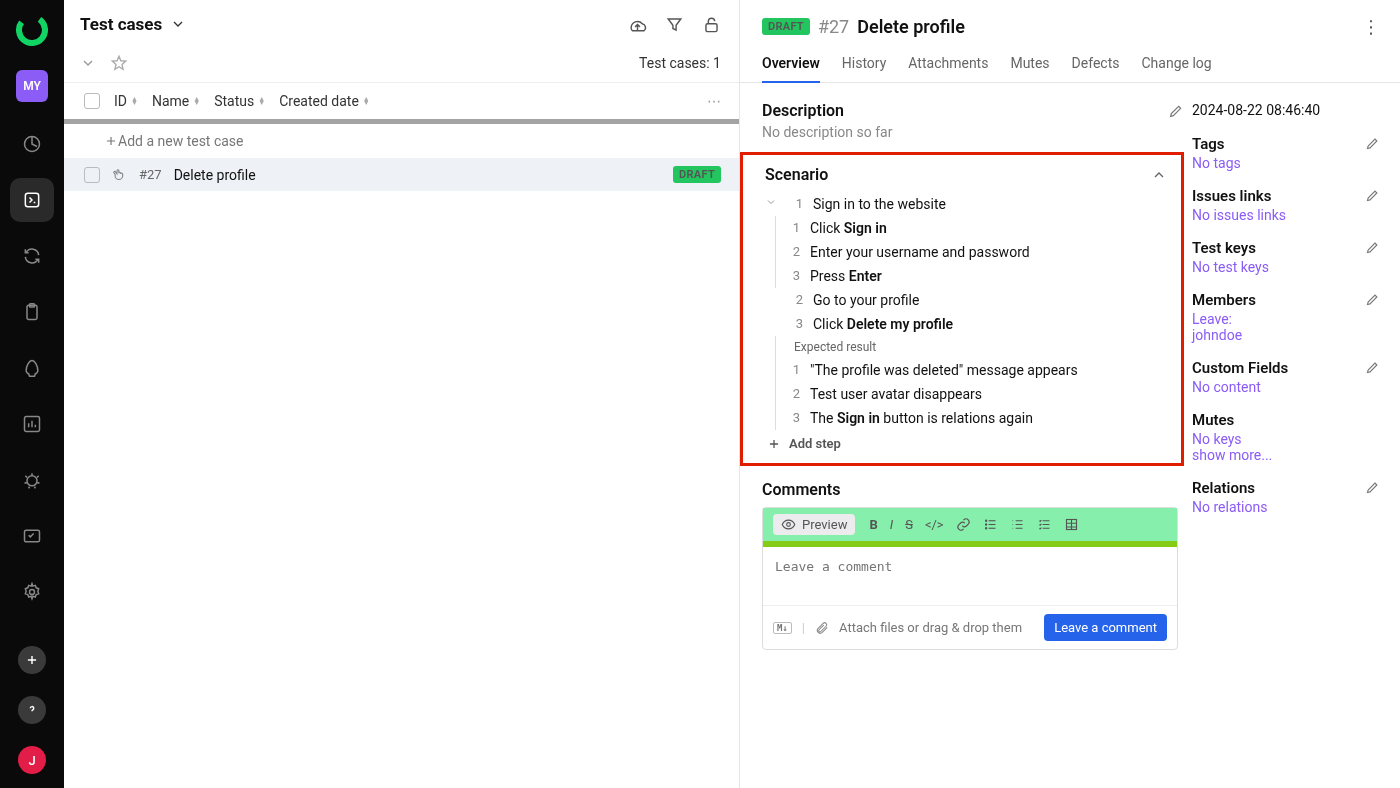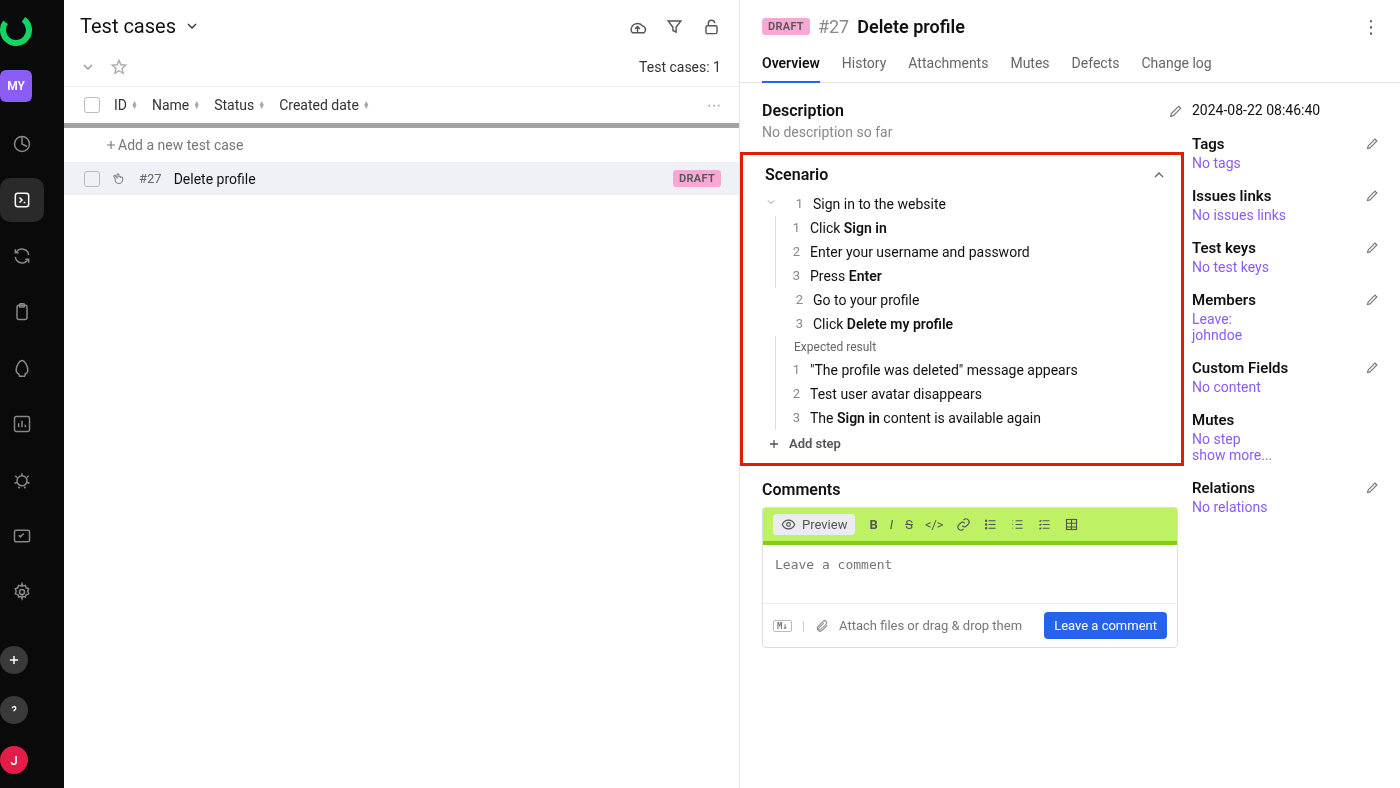--- a/index.html
+++ b/index.html
@@ -1,44 +1,44 @@
 <!DOCTYPE html>
 <html><head>
 <meta charset="utf-8">
 <style>
 * { margin:0; padding:0; box-sizing:border-box; font-family:-apple-system,BlinkMacSystemFont,"Segoe UI",Roboto,sans-serif; }
 body { display:flex; height:788px; width:1400px; overflow:hidden; background:#fff; color:#111; }
-.sidebar-nav { width:64px; background:#0a0a0a; display:flex; flex-direction:column; align-items:flex-start; padding-top:14px; gap:12px; }
+.sidebar-nav { width:64px; background:#0a0a0a; display:flex; flex-direction:column; align-items:center; padding-top:14px; gap:12px; }
 .logo { width:32px; height:32px; }
 .project-badge { width:32px; height:32px; background:#8b5cf6; border-radius:6px; display:flex; align-items:center; justify-content:center; color:#fff; font-size:12px; font-weight:600; margin-top:12px; margin-bottom:8px; }
 .nav-icon { width:44px; height:44px; display:flex; align-items:center; justify-content:center; color:#888; border-radius:10px; cursor:pointer; }
 .nav-icon.active { background:#2a2a2a; color:#fff; }
 .nav-spacer { flex:1; }
 .nav-bottom-icon { width:28px; height:28px; border-radius:50%; display:flex; align-items:center; justify-content:center; color:#fff; cursor:pointer; margin-bottom:10px; }
 .user-avatar { width:28px; height:28px; border-radius:50%; background:#e11d48; color:#fff; display:flex; align-items:center; justify-content:center; font-size:13px; font-weight:500; cursor:pointer; margin-bottom:14px; }
 
 .left-panel { flex:0 0 676px; border-right:1px solid #e5e5e5; display:flex; flex-direction:column; }
 .lp-header { display:flex; align-items:center; justify-content:space-between; padding:14px 18px 14px 16px; }
 .lp-title-wrap { display:flex; align-items:center; gap:8px; }
-.lp-title { font-size:20px; font-weight:400; }
+.lp-title { font-size:17px; font-weight:700; }
 .lp-actions { display:flex; gap:18px; color:#555; }
 .lp-actions svg { cursor:pointer; }
 .lp-subhead { display:flex; align-items:center; padding:6px 18px 10px 16px; gap:14px; color:#888; border-bottom:1px solid #eee; }
 .lp-count { margin-left:auto; font-size:14px; color:#333; }
 .table-head { display:flex; align-items:center; padding:10px 18px 10px 20px; font-size:14px; color:#333; border-bottom:5px solid #a3a3a3; gap:14px; position:relative; }
 .th { display:flex; align-items:center; gap:4px; cursor:pointer; }
 .sort-caret { display:flex; flex-direction:column; line-height:4px; font-size:7px; color:#aaa; }
 .checkbox { width:16px; height:16px; border:1.5px solid #bbb; border-radius:3px; cursor:pointer; }
 .add-row { display:flex; align-items:center; padding:9px 18px 9px 40px; color:#777; font-size:14px; cursor:pointer; }
 .add-row svg { color:#777; }
 .tc-row { display:flex; align-items:center; gap:12px; padding:8px 18px 8px 20px; background:#eef1f6; font-size:14px; }
 .tc-row .hand { color:#888; }
 .tc-id { color:#666; font-size:13px; }
 .tc-name { color:#111; }
-.badge-draft { margin-left:auto; background:#f9a8d4; color:#555; font-size:11px; font-weight:600; padding:2px 6px; border-radius:3px; letter-spacing:.3px; }
+.badge-draft { margin-left:auto; background:#22c55e; color:#555; font-size:11px; font-weight:600; padding:2px 6px; border-radius:3px; letter-spacing:.3px; }
 .th-more { margin-left:auto; color:#999; cursor:pointer; }
 
 .right-panel { flex:1; display:flex; flex-direction:column; overflow:hidden; }
 .rp-header { display:flex; align-items:center; padding:16px 20px 8px 22px; gap:8px; }
 .rp-header .badge-draft { margin-left:0; }
 .rp-id { color:#888; font-size:18px; }
 .rp-title { font-size:18px; font-weight:600; }
 .rp-more { margin-left:auto; color:#555; cursor:pointer; font-size:18px; }
 .tabs { display:flex; gap:22px; padding:0 22px; border-bottom:1px solid #e5e5e5; font-size:14px; }
 .tab { padding:10px 0 10px; color:#666; cursor:pointer; }
@@ -60,21 +60,21 @@
 .step-num { width:14px; text-align:right; color:#888; font-size:13px; flex-shrink:0; }
 .caret { color:#999; width:14px; flex-shrink:0; cursor:pointer; }
 .substeps { margin-left:10px; border-left:1px solid #ddd; padding-left:4px; }
 .substeps .step-row { padding-left:6px; }
 .step-text b { font-weight:600; }
 .expected-label { font-size:12px; color:#666; padding:4px 0 4px 14px; }
 .add-step { display:flex; align-items:center; gap:8px; color:#555; font-size:13px; font-weight:600; cursor:pointer; margin-top:6px; margin-left:2px; }
 
 .comments-title { font-size:16px; font-weight:600; margin-bottom:8px; }
 .comment-box { border:1px solid #ddd; border-radius:4px; }
-.comment-toolbar { display:flex; gap:14px; padding:6px 10px; border-bottom:4px solid #84cc16; background:#bef264; color:#555; font-size:13px; }
+.comment-toolbar { display:flex; gap:14px; padding:6px 10px; border-bottom:6px solid #84cc16; background:#86efac; color:#555; font-size:13px; }
 .comment-toolbar .tb-group { display:flex; gap:12px; align-items:center; }
 .preview-btn { display:flex; align-items:center; gap:6px; background:#ececef; border-radius:4px; padding:3px 8px; cursor:pointer; font-size:13px; }
 .comment-area { width:100%; border:none; resize:none; padding:12px; font-family:ui-monospace,Menlo,monospace; font-size:13px; color:#888; height:54px; outline:none; }
 .comment-footer { display:flex; align-items:center; gap:10px; padding:8px 10px; border-top:1px solid #eee; font-size:13px; color:#777; }
 .leave-btn { margin-left:auto; background:#2563eb; color:#fff; border:none; padding:6px 10px; border-radius:4px; font-size:13px; cursor:pointer; }
 
 .side-block { margin-bottom:16px; }
 .side-block .sb-head { display:flex; justify-content:space-between; align-items:center; margin-bottom:2px; }
 .side-block .sb-title { font-weight:600; font-size:15px; }
 .side-block .sb-val { color:#8b5cf6; font-size:14px; }
@@ -304,21 +304,21 @@
             <div class="step-row">
               <span class="step-num">1</span>
               <span class="step-text">"The profile was deleted" message appears</span>
             </div>
             <div class="step-row">
               <span class="step-num">2</span>
               <span class="step-text">Test user avatar disappears</span>
             </div>
             <div class="step-row">
               <span class="step-num">3</span>
-              <span class="step-text"><span>The </span><b>Sign in</b><span> content is available again</span></span>
+              <span class="step-text"><span>The </span><b>Sign in</b><span> button is relations again</span></span>
             </div>
           </div>
           <div class="add-step">
             <svg width="14" height="14" viewBox="0 0 24 24" fill="none" stroke="currentColor" stroke-width="2.2">
                 <path d="M12 5v14M5 12h14"></path>
               </svg>
             <span>Add step</span>
           </div>
         </div>
       </div>
@@ -428,21 +428,21 @@
                 <path d="M4 20l4-1 11-11-3-3L5 16z"></path>
               </svg>
             </span>
           </div>
         <div class="sb-val">No content</div>
       </div>
       <div class="side-block">
         <div class="sb-head">
             <span class="sb-title">Mutes</span>
           </div>
-        <div class="sb-val">No step</div>
+        <div class="sb-val">No keys</div>
         <div class="sb-val show-more">show more...</div>
       </div>
       <div class="side-block">
         <div class="sb-head">
             <span class="sb-title">Relations</span>
             <span class="pencil">
               <svg width="15" height="15" viewBox="0 0 24 24" fill="none" stroke="currentColor" stroke-width="1.8">
                 <path d="M4 20l4-1 11-11-3-3L5 16z"></path>
               </svg>
             </span>

